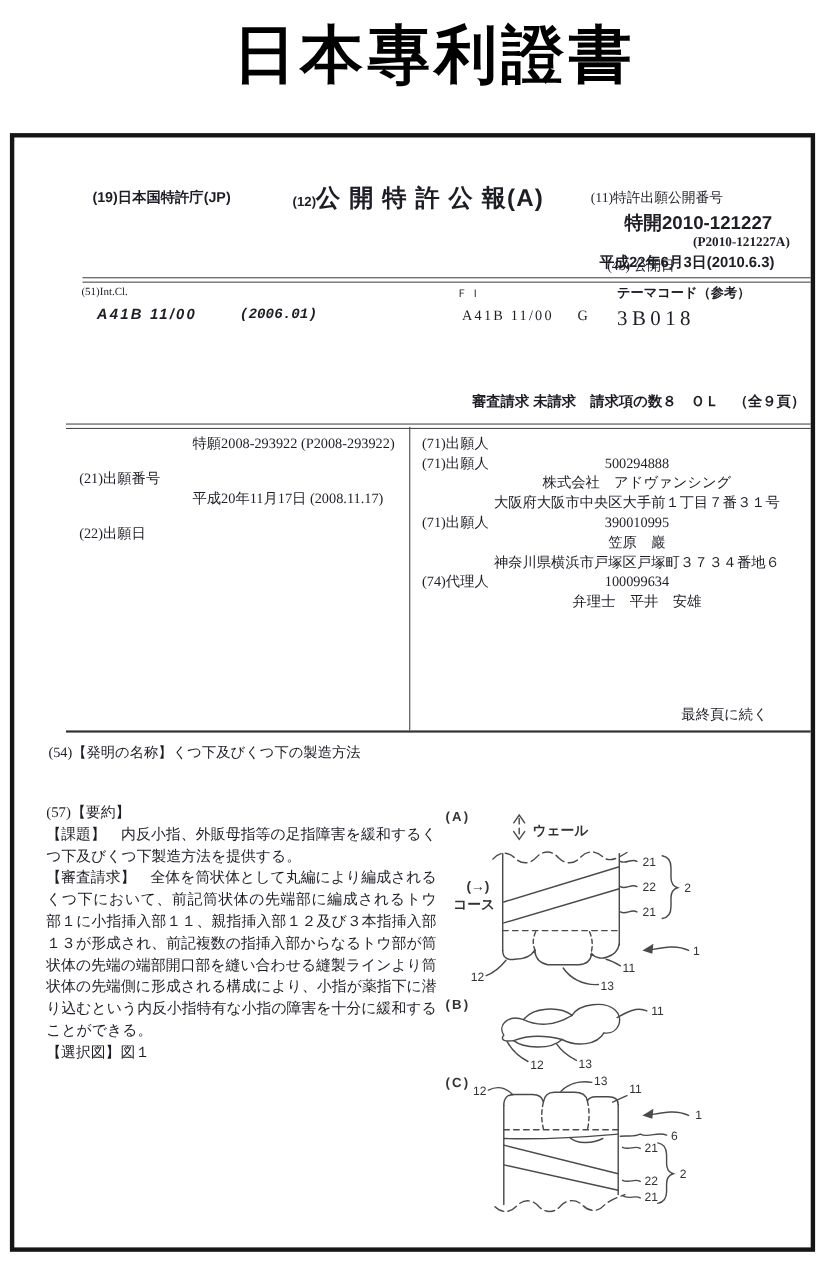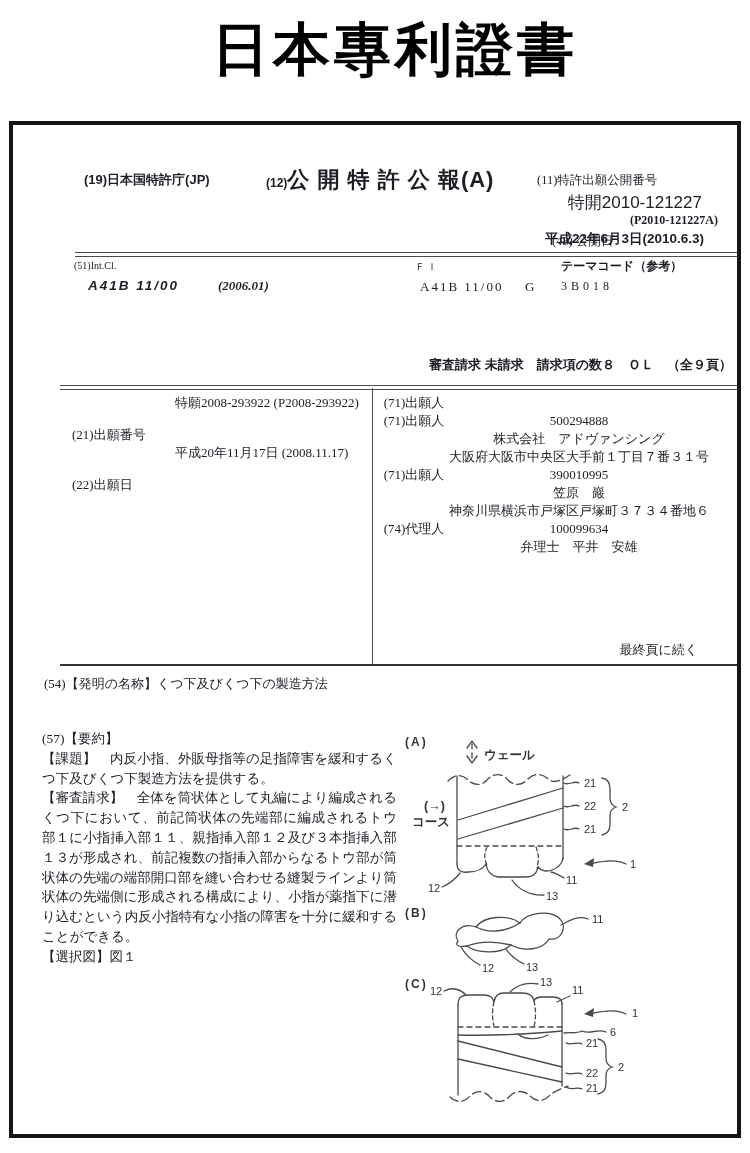--- a/index.html
+++ b/index.html
@@ -15,21 +15,21 @@
     box-sizing:border-box;}
 
   
   .hdr-office{left:84px;top:171px;font-size:13px;font-weight:bold;
     font-family:"Liberation Sans", sans-serif;}
   .hdr-kind{left:266px;top:165px;white-space:nowrap;}
   .hdr-kind .pfx{font-size:12px;font-weight:bold;font-family:"Liberation Sans", sans-serif;}
   .hdr-kind .big{font-size:22px;font-weight:900;font-family:"Liberation Sans", sans-serif;
     letter-spacing:1px;}
   .hdr-pubno-label{left:537px;top:172px;font-size:12.5px;}
-  .hdr-pubno{right:48px;top:191px;font-size:17px;font-weight:400;
+  .hdr-pubno{right:48px;top:191px;font-size:17px;font-weight:700;
     font-family:"Liberation Sans", sans-serif;}
   .hdr-pubno-paren{right:32px;top:213px;font-size:12px;font-weight:bold;
     font-family:Liberation Serif, serif;}
   .hdr-date-label{left:552px;top:233px;font-size:12.5px;}
   .hdr-date{right:46px;top:230px;font-size:13.5px;font-weight:900;
     font-family:"Liberation Sans", sans-serif;}
 
   .rule-double{height:3px;border-top:1px solid #4c4c4c;border-bottom:1px solid #4c4c4c;}
   .rule1{left:75px;top:252px;width:662px;}
   .rule2{left:60px;top:385px;width:677px;}
@@ -38,24 +38,24 @@
 
   
   .cls-label{font-size:10px;}
   .cls-intcl-label{left:74px;top:260px;}
   .cls-fi-label{left:415px;top:260px;letter-spacing:2px;}
   .cls-theme-label{left:561px;top:258px;font-family:"Liberation Sans", sans-serif;
     font-weight:600;font-size:12px;}
   .cls-intcl-code{left:88px;top:278px;font-size:13.5px;font-weight:bold;font-style:italic;
     font-family:"Liberation Sans", sans-serif;letter-spacing:2px;}
   .cls-intcl-ed{left:218px;top:278px;font-size:13px;font-weight:bold;font-style:italic;
-    font-family:Liberation Serif, serif;}
+    font-family:Liberation Mono, monospace;}
   .cls-fi-code{left:420px;top:279px;font-size:13px;letter-spacing:2px;}
   .cls-fi-symbol{left:525px;top:279px;font-size:13px;}
-  .cls-theme-code{left:561px;top:279px;font-size:12px;letter-spacing:4px;text-align:center;}
+  .cls-theme-code{left:561px;top:279px;font-size:19px;letter-spacing:4px;text-align:center;}
   .cls-request{right:18px;top:356px;font-size:13px;font-weight:600;
     font-family:"Liberation Sans", sans-serif;}
 
   
   .app-col{left:72px;top:394px;width:295px;font-size:13px;line-height:18px;}
   .app-row{display:flex;}
   .app-row .lbl{width:103px;flex:none;margin-top:32px;}
   .parties{left:380px;top:394px;width:335px;font-size:13px;line-height:18px;}
   .party{display:flex;align-items:flex-start;text-align:center;}
   .party .lbl{width:68px;flex:none;}

